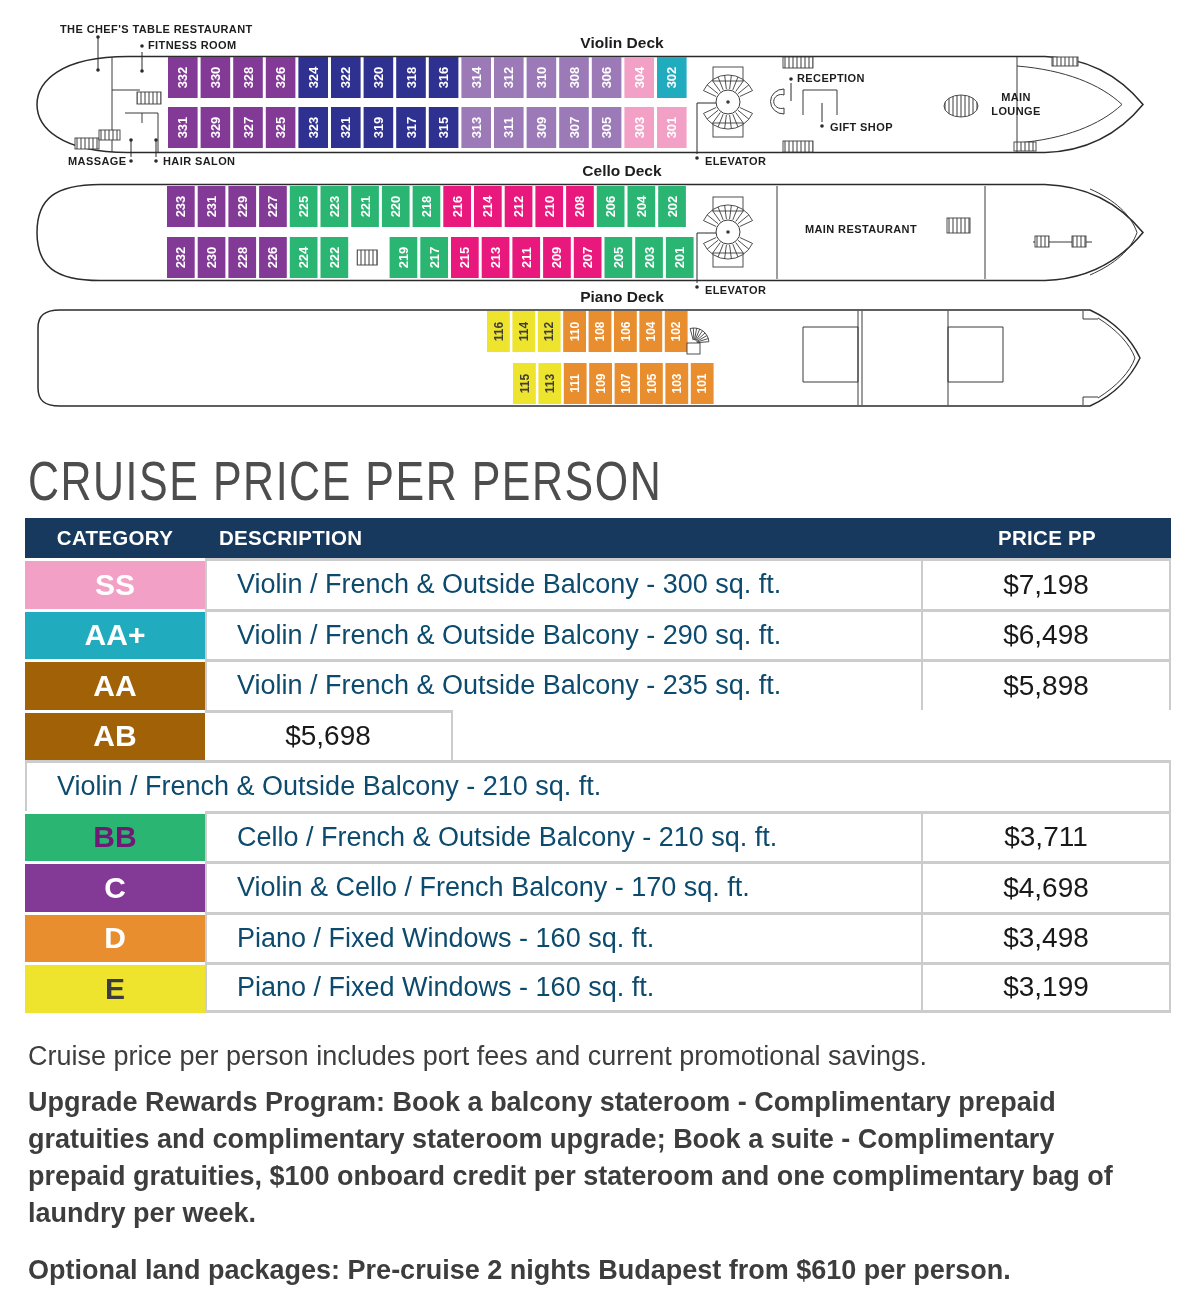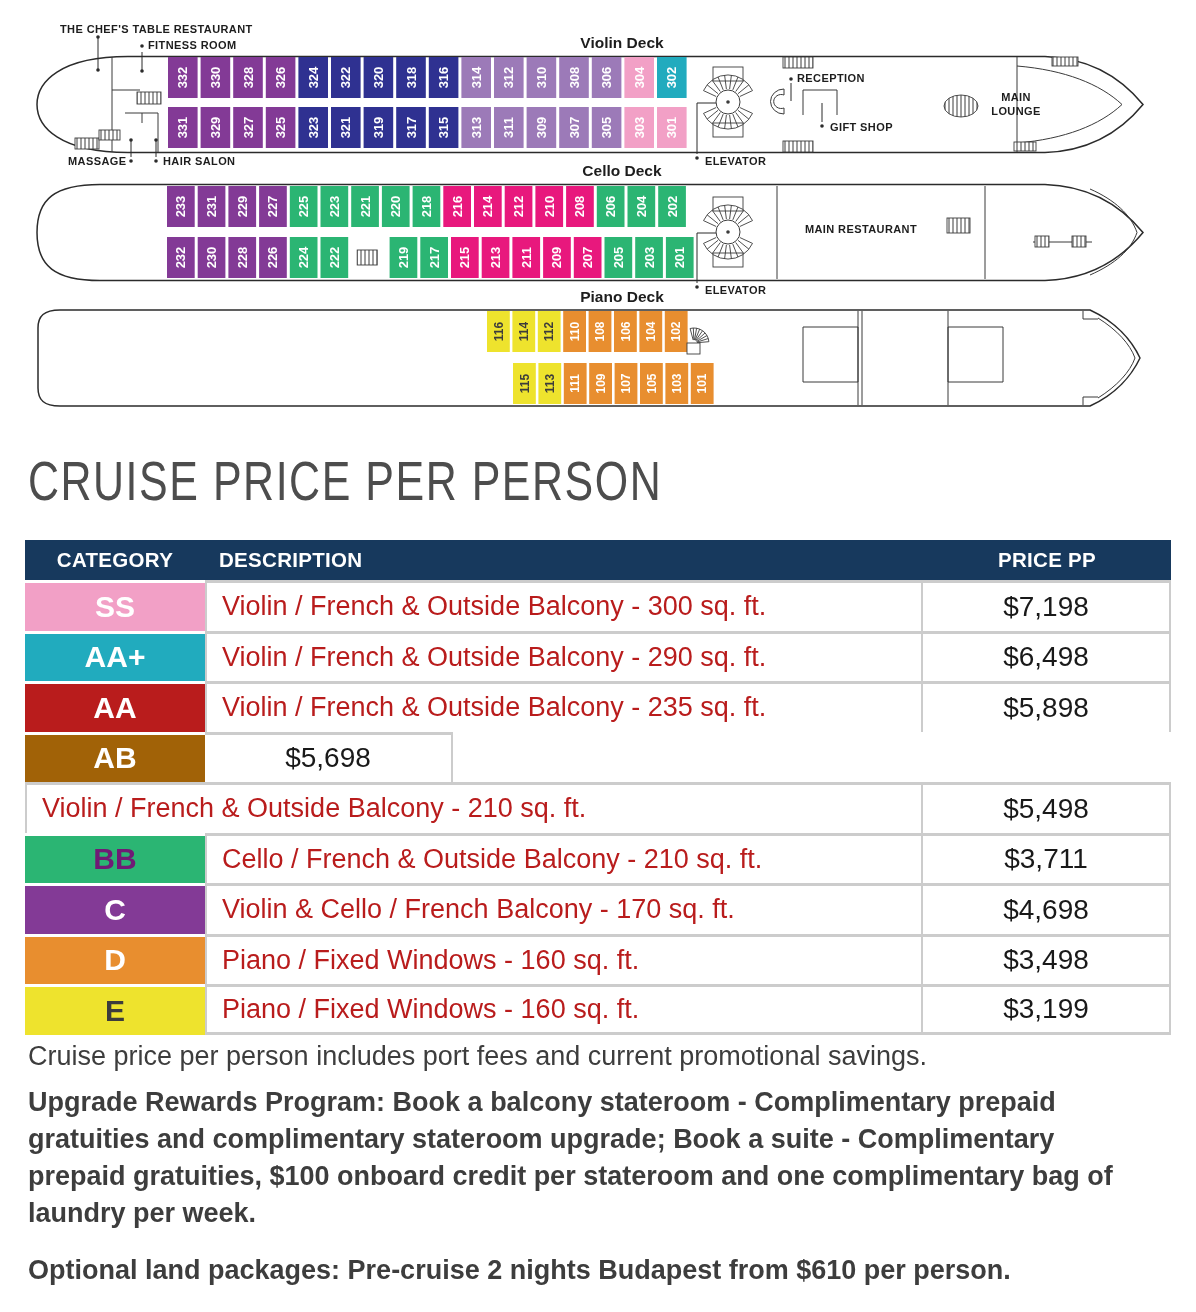--- a/index.html
+++ b/index.html
@@ -6,31 +6,31 @@
   body { width:1196px; height:1312px; position:relative; font-family:"Liberation Sans", sans-serif; overflow:hidden; }
   #deck-svg { position:absolute; left:0; top:0; }
   #deck-svg text { font-family:"Liberation Sans", sans-serif; }
   .deck-title { font-size:15.5px; font-weight:bold; fill:#1d1d1d; }
   .amenity-label { font-size:11px; font-weight:bold; fill:#1d1d1d; letter-spacing:0.4px; }
   .cabin-num { font-weight:bold; }
 
   #page-title { position:absolute; left:28px; top:449px; font-size:55px; font-weight:400;
     color:#4d4d4d; letter-spacing:2px; transform:scaleX(0.78); transform-origin:left top; white-space:nowrap; }
 
-  #price-table { position:absolute; left:25px; top:540px; width:1146px; }
+  #price-table { position:absolute; left:25px; top:518px; width:1146px; }
   .thead { display:flex; height:40px; background:#17395d; color:#ffffff; font-weight:bold;
     font-size:20.5px; align-items:center; letter-spacing:0.3px; }
   .th-cat { width:180px; text-align:center; }
   .th-desc { flex:1; padding-left:14px; }
   .th-price { width:248px; text-align:center; }
   .prow { display:flex; height:50.5px; }
   .pcat { width:180px; display:flex; align-items:center; justify-content:center;
     font-weight:bold; font-size:30px; color:#fff; border-top:3px solid #ffffff; box-sizing:border-box; }
   .pdesc { flex:1; border-top:3px solid #cccccc; border-left:2px solid #cccccc; border-right:2px solid #cccccc;
-    box-sizing:border-box; font-size:27px; color:#b91c1c; display:flex; align-items:center; padding-left:15px; }
+    box-sizing:border-box; font-size:27px; color:#0c4a6e; display:flex; align-items:center; padding-left:30px; }
   .pprice { width:248px; border-top:3px solid #cccccc; border-right:2px solid #cccccc; box-sizing:border-box;
     font-size:28px; color:#191919; display:flex; align-items:center; justify-content:center; }
   .prow:last-child .pdesc, .prow:last-child .pprice { border-bottom:3px solid #cccccc; }
 
   .note { position:absolute; left:28px; width:1110px; color:#3d3d3d; font-size:27px; line-height:37px; margin:0; }
   #note-port { top:1038px; }
   #note-upgrade { top:1084px;font-weight:bold; }
   #note-land { top:1252px;font-weight:bold; }
   .note b { color:#3d3d3d; }
 </style>
@@ -470,31 +470,30 @@
         <div class="pcat" style="background: rgb(242, 160, 198); color: rgb(255, 255, 255);">SS</div>
         <div class="pdesc">Violin / French &amp; Outside Balcony - 300 sq. ft.</div>
         <div class="pprice">$7,198</div>
       </div>
       <div class="prow">
         <div class="pcat" style="background: rgb(33, 171, 190); color: rgb(255, 255, 255); text-align: center;">AA+</div>
         <div class="pdesc">Violin / French &amp; Outside Balcony - 290 sq. ft.</div>
         <div class="pprice">$6,498</div>
       </div>
       <div class="prow">
-        <div class="pcat" style="background: #b91c1c; color: rgb(255, 255, 255);">AA</div>
+        <div class="pcat" style="background: #a16207; color: rgb(255, 255, 255);">AA</div>
         <div class="pdesc">Violin / French &amp; Outside Balcony - 235 sq. ft.</div>
         <div class="pprice">$5,898</div>
       </div>
       <div class="prow">
         <div class="pcat" style="background: #a16207; color: rgb(255, 255, 255);">AB</div>
         <div class="pprice">$5,698</div>
       </div>
       <div class="prow">
         <div class="pdesc">Violin / French &amp; Outside Balcony - 210 sq. ft.</div>
-        <div class="pprice">$5,498</div>
       </div>
       <div class="prow">
         <div class="pcat" style="background: rgb(43, 181, 115); color: #701a75;">BB</div>
         <div class="pdesc">Cello / French &amp; Outside Balcony - 210 sq. ft.</div>
         <div class="pprice">$3,711</div>
       </div>
       <div class="prow">
         <div class="pcat" style="background: rgb(131, 58, 150); color: rgb(255, 255, 255);">C</div>
         <div class="pdesc">Violin &amp; Cello / French Balcony - 170 sq. ft.</div>
         <div class="pprice">$4,698</div>

